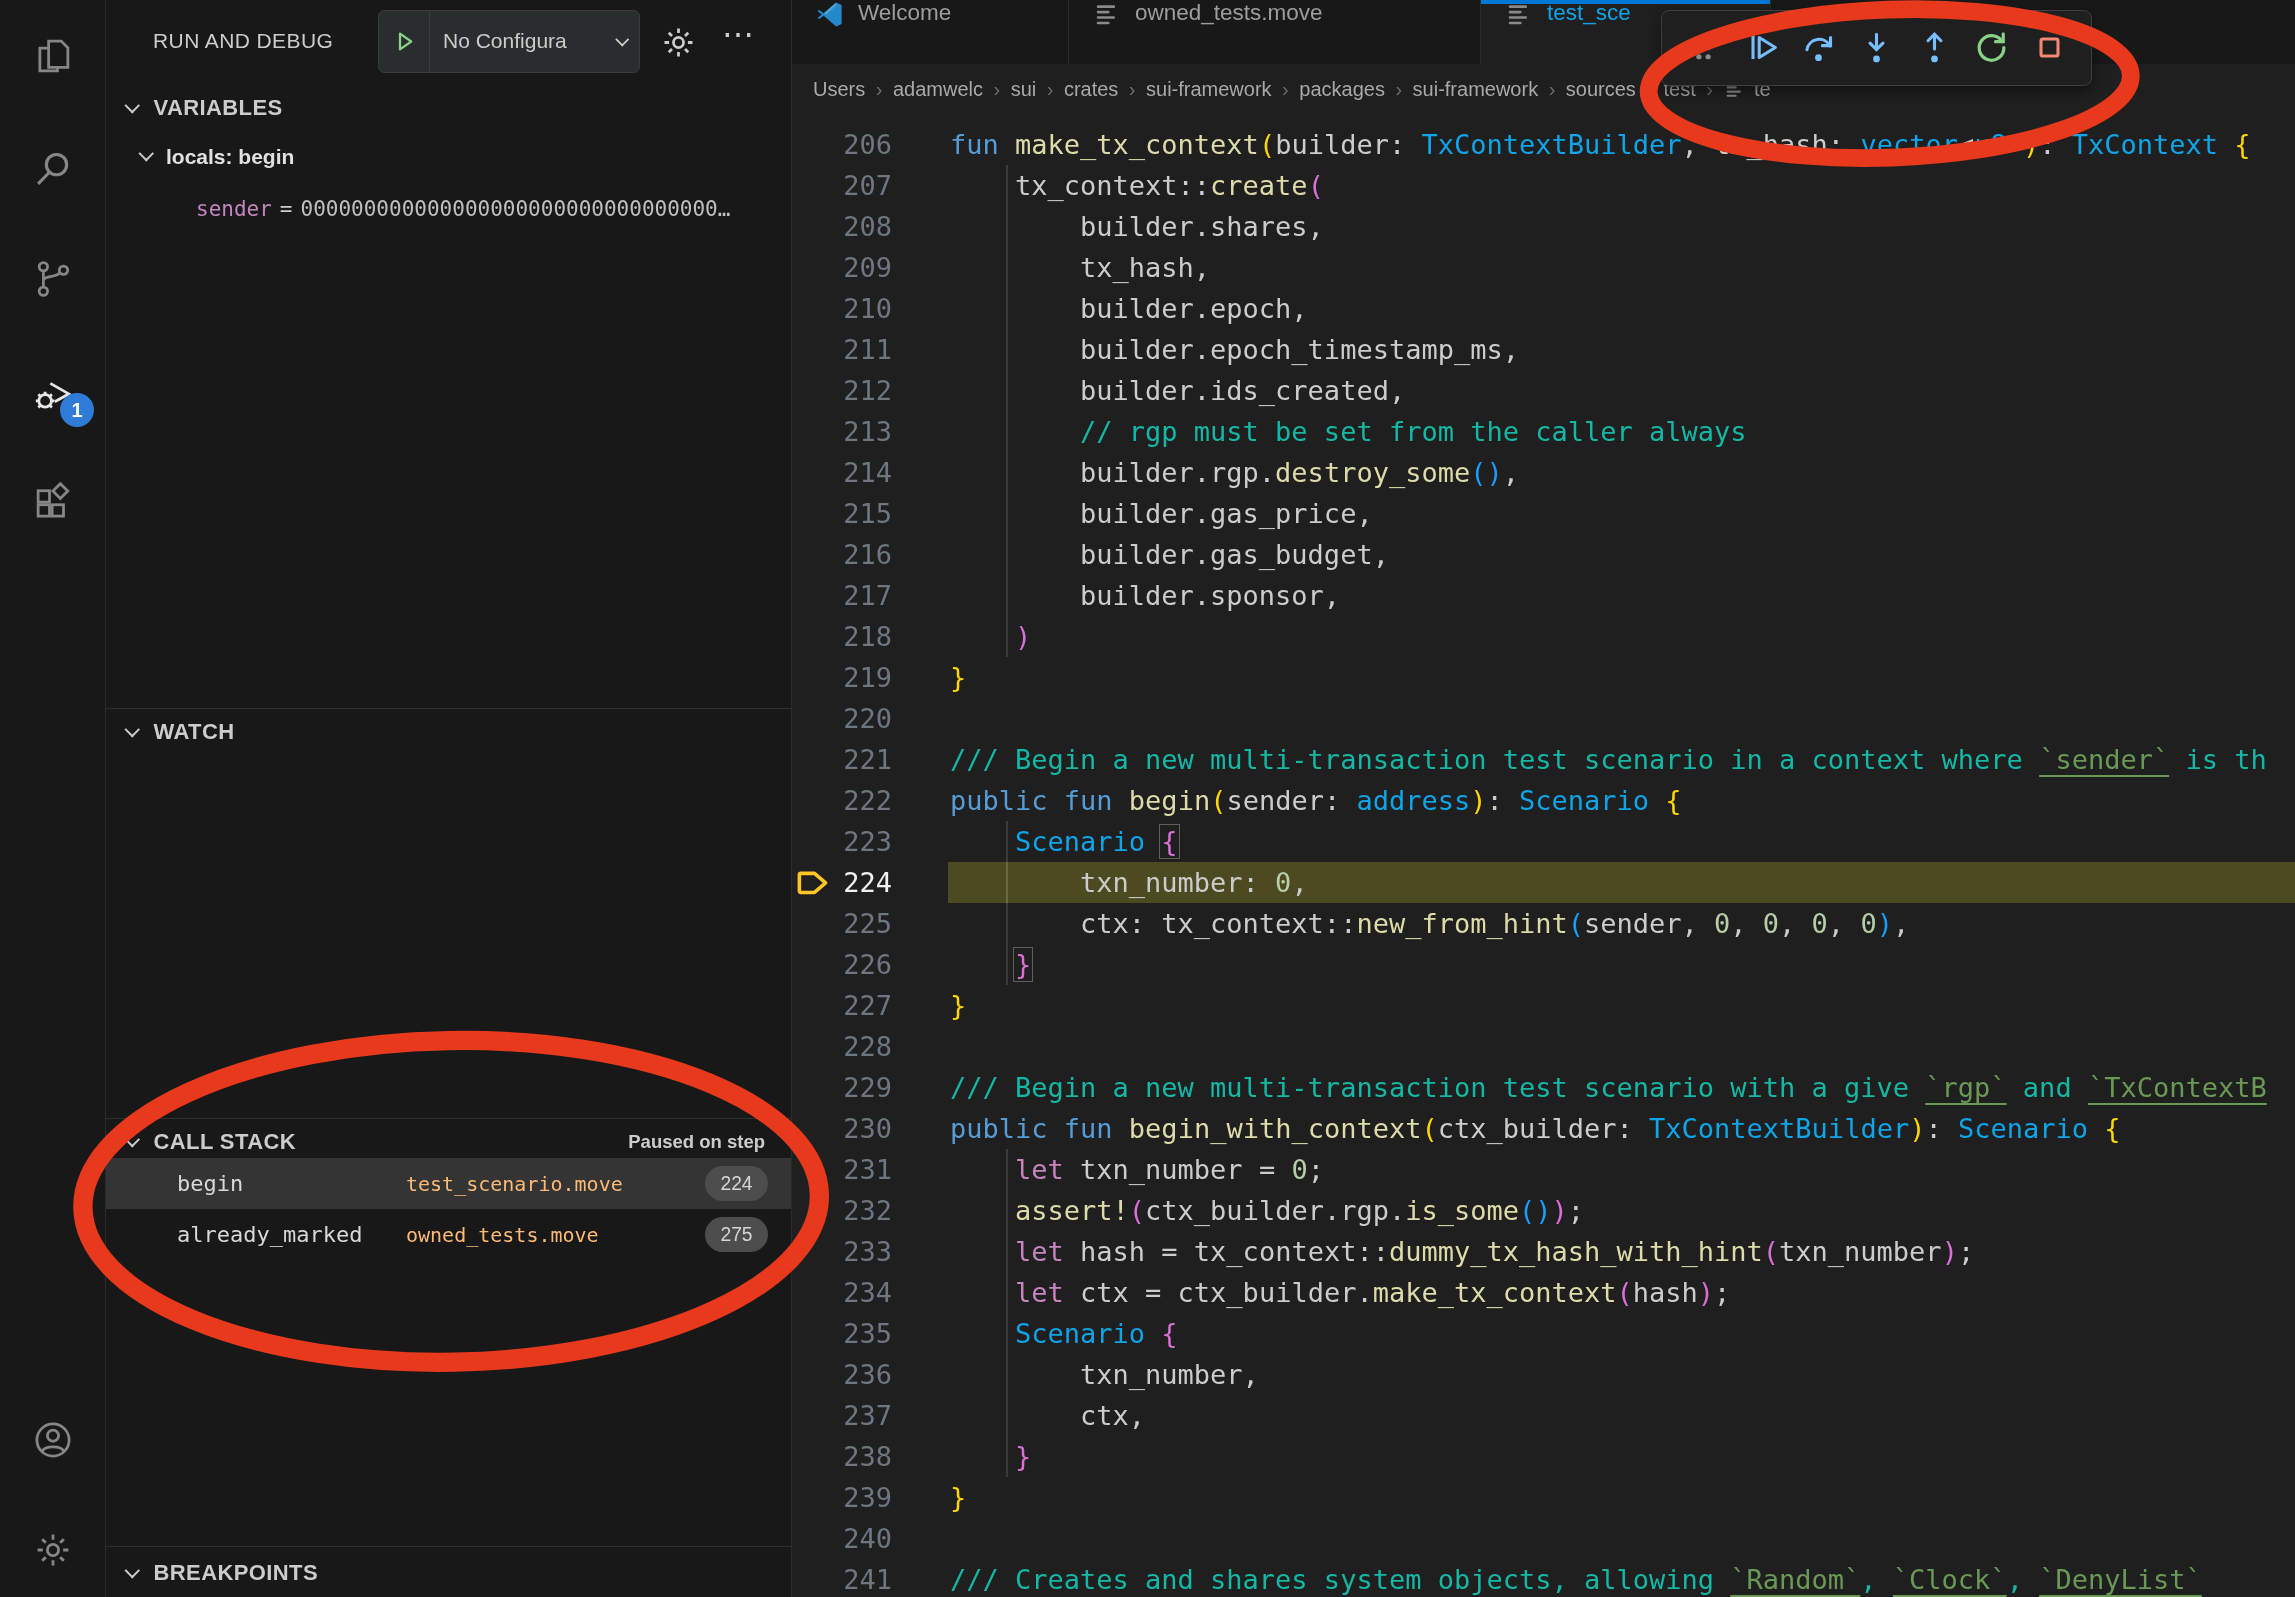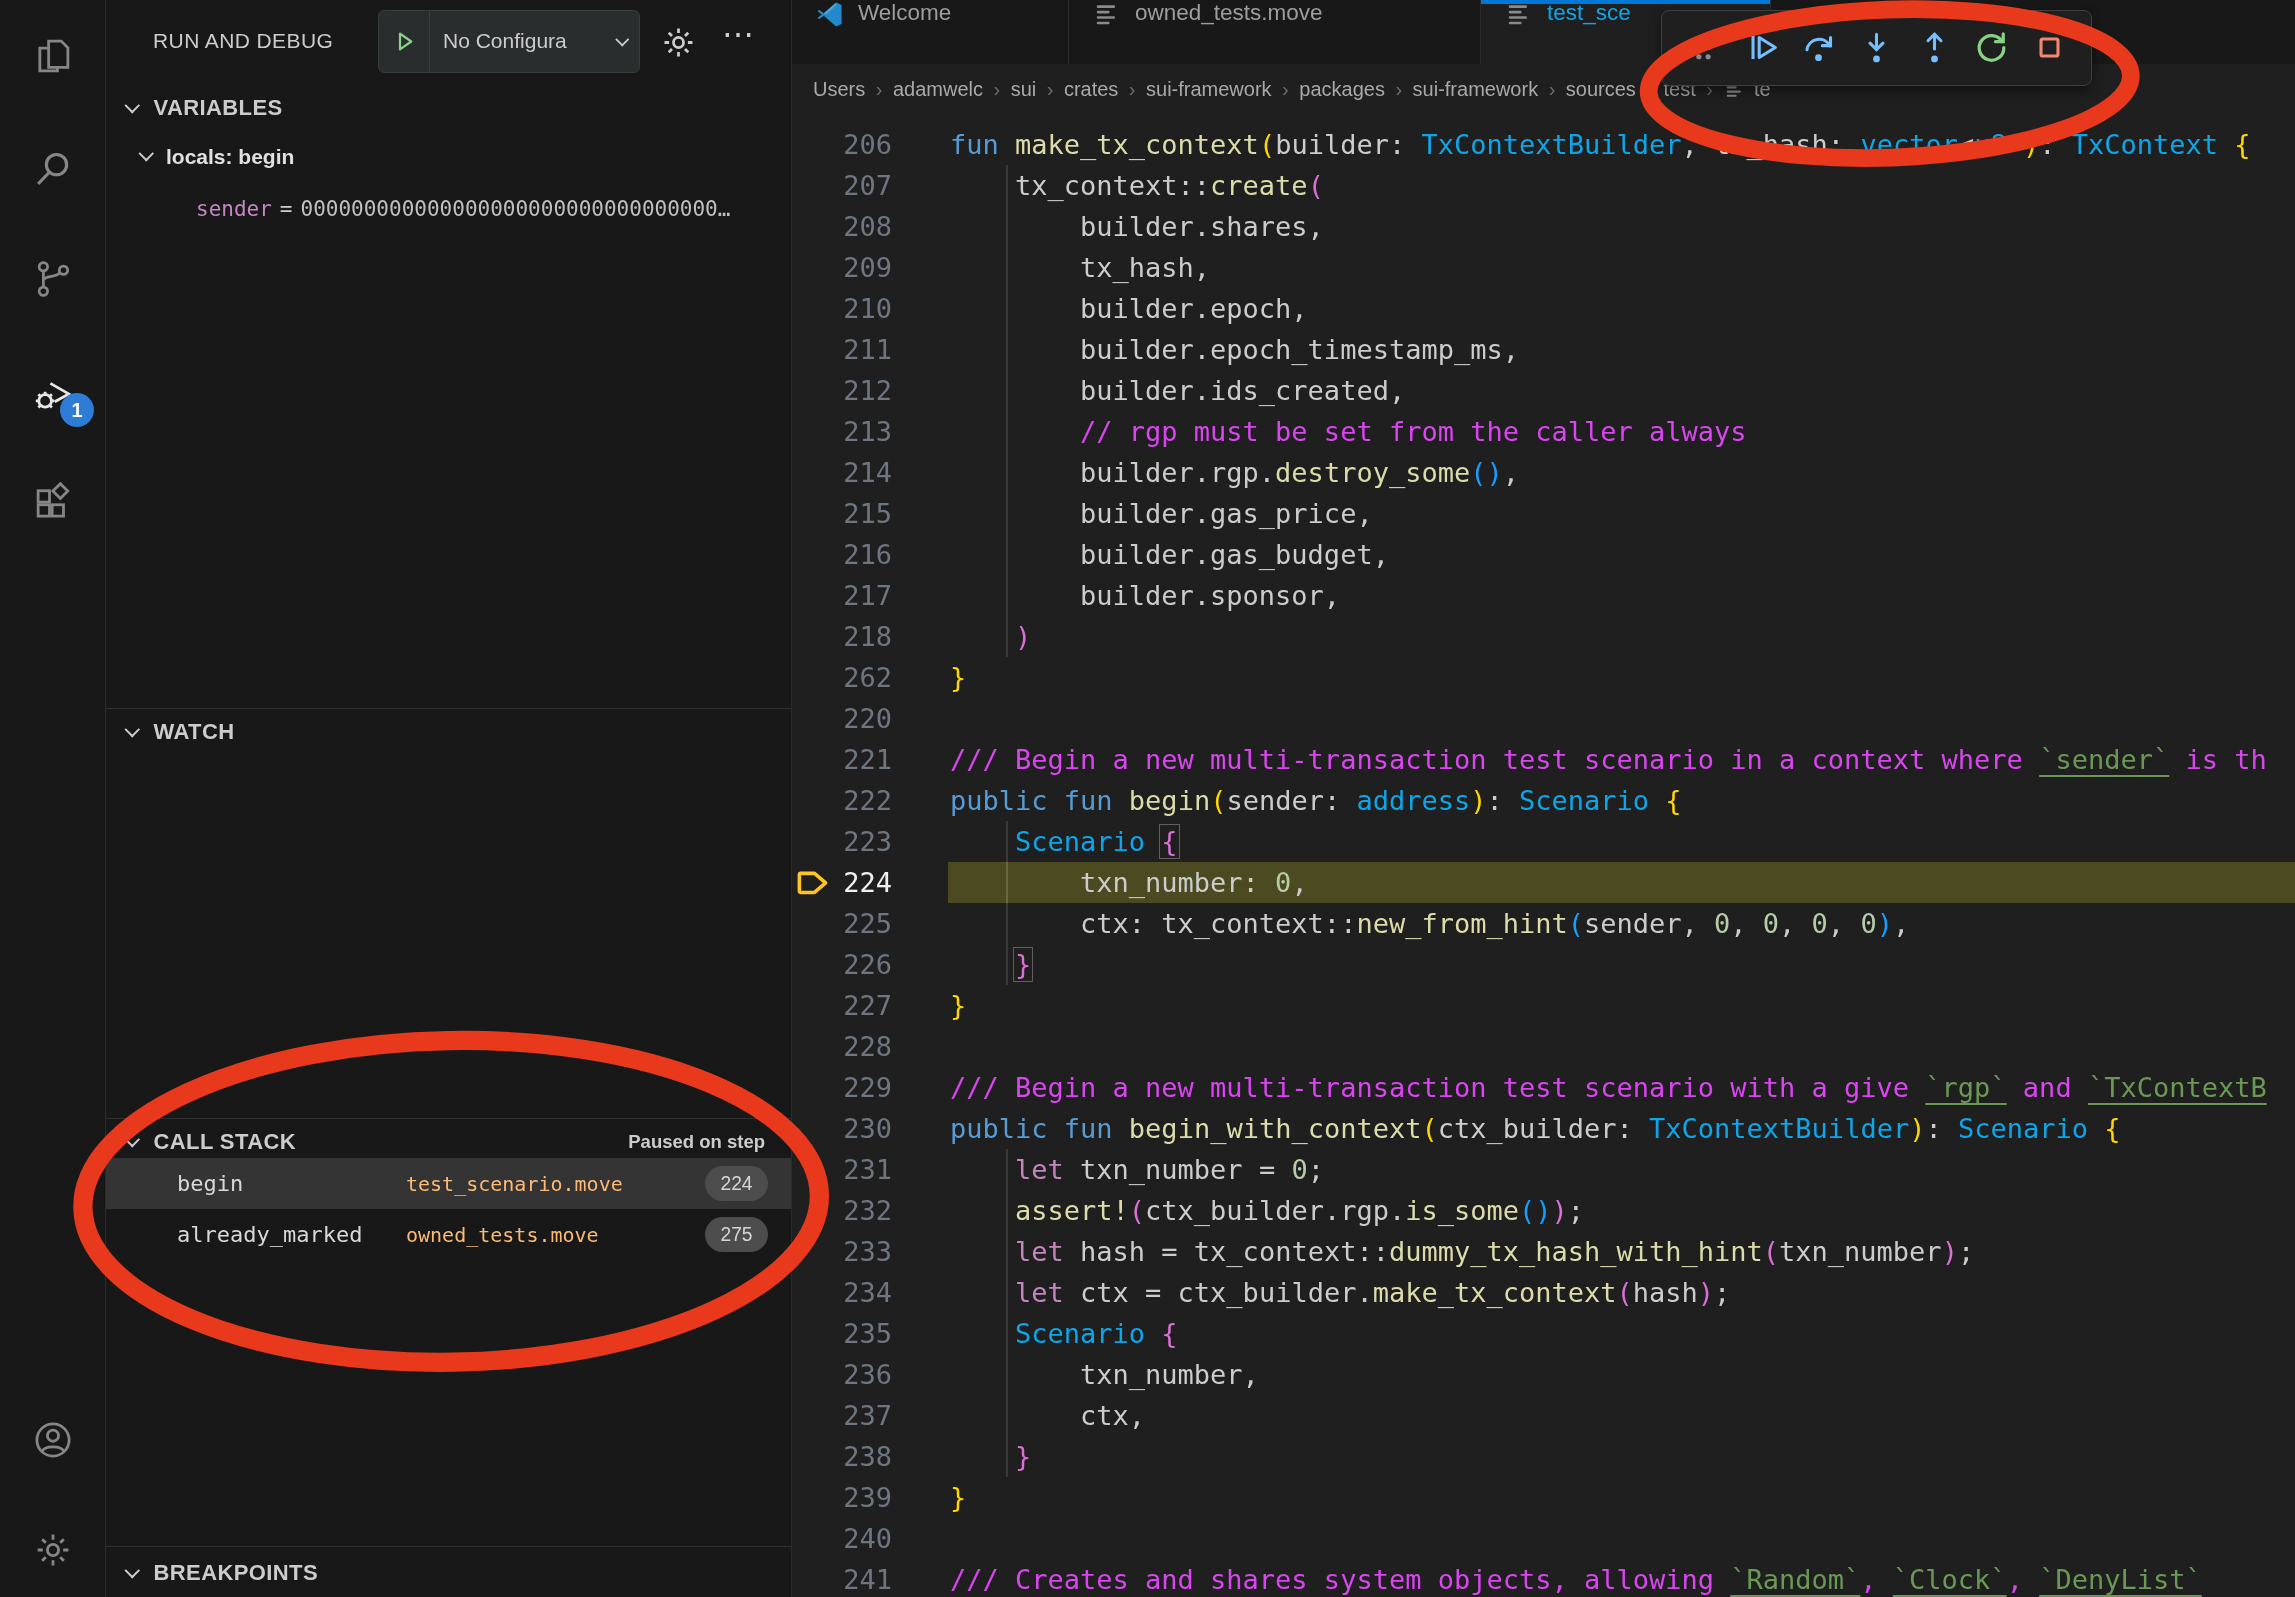--- a/index.html
+++ b/index.html
@@ -82,21 +82,21 @@
   .line { position:relative; height:41px; display:flex; align-items:center; white-space:pre; }
   .lnum { width:100px; text-align:right; color:#6e7681; flex:0 0 100px; }
   .ltext { margin-left:58px; }
   .line.current { background:linear-gradient(to right, transparent 156px, #4c4a21 156px); }
   .line.current .lnum { color:#f0f0f0; }
   .guide { position:absolute; left:214px; top:0; bottom:0; width:1.6px; background:#3a3a3a; }
   .line.current .guide { background:#6b6840; }
   .dbg-arrow { position:absolute; left:4.8px; top:4.8px; width:35px; height:32px; }
 
   .kw{color:#569cd6} .ctl{color:#c586c0} .fn{color:#dcdcaa} .ty{color:#0ea5e9}
-  .nm{color:#b5cea8} .cmt{color:#d946ef} .p{color:#cccccc}
+  .nm{color:#b5cea8} .cmt{color:#14b8a6} .p{color:#cccccc}
   .cmtU{color:#6a9955; text-decoration:underline; text-underline-offset:5.6px; text-decoration-thickness:2.4px;}
   .b1{color:#ffd700} .b2{color:#da70d6} .b3{color:#179fff}
   .bm{outline:1.6px solid #5f5f5f; outline-offset:1.6px;}
 
   
   .dtoolbar { position:absolute; left:869px; top:9.7px; width:431px; height:76px; background:#1f1f20;
               border:0.8px solid #3f3f3f; border-radius:8px; box-shadow:0 4.8px 11.3px rgba(0,0,0,.45);
               display:flex; align-items:center; justify-content:space-evenly; z-index:20; padding:0 6.4px; }
   .dbtn { width:45px; height:45px; display:flex; align-items:center; justify-content:center; cursor:pointer; border-radius:6.4px; }
   .dbtn svg { width:37px; height:37px; }
@@ -282,21 +282,21 @@
         <div class="line"><span class="lnum">209</span><span class="guide"></span><span class="ltext"><span class="p">        tx_hash,</span></span></div>
         <div class="line"><span class="lnum">210</span><span class="guide"></span><span class="ltext"><span class="p">        builder.epoch,</span></span></div>
         <div class="line"><span class="lnum">211</span><span class="guide"></span><span class="ltext"><span class="p">        builder.epoch_timestamp_ms,</span></span></div>
         <div class="line"><span class="lnum">212</span><span class="guide"></span><span class="ltext"><span class="p">        builder.ids_created,</span></span></div>
         <div class="line"><span class="lnum">213</span><span class="guide"></span><span class="ltext"><span class="cmt">        // rgp must be set from the caller always</span></span></div>
         <div class="line"><span class="lnum">214</span><span class="guide"></span><span class="ltext"><span class="p">        builder.rgp.</span><span class="fn">destroy_some</span><span class="b3">()</span><span class="p">,</span></span></div>
         <div class="line"><span class="lnum">215</span><span class="guide"></span><span class="ltext"><span class="p">        builder.gas_price,</span></span></div>
         <div class="line"><span class="lnum">216</span><span class="guide"></span><span class="ltext"><span class="p">        builder.gas_budget,</span></span></div>
         <div class="line"><span class="lnum">217</span><span class="guide"></span><span class="ltext"><span class="p">        builder.sponsor,</span></span></div>
         <div class="line"><span class="lnum">218</span><span class="guide"></span><span class="ltext"><span class="p">    </span><span class="b2">)</span></span></div>
-        <div class="line"><span class="lnum">262</span><span class="ltext"><span class="b1">}</span></span></div>
+        <div class="line"><span class="lnum">219</span><span class="ltext"><span class="b1">}</span></span></div>
         <div class="line"><span class="lnum">220</span><span class="ltext">&nbsp;</span></div>
         <div class="line"><span class="lnum">221</span><span class="ltext"><span class="cmt">/// Begin a new multi-transaction test scenario in a context where </span><span class="cmtU">`sender`</span><span class="cmt"> is th</span></span></div>
         <div class="line"><span class="lnum">222</span><span class="ltext"><span class="kw">public</span><span class="p"> </span><span class="kw">fun</span><span class="p"> </span><span class="fn">begin</span><span class="b1">(</span><span class="p">sender: </span><span class="ty">address</span><span class="b1">)</span><span class="p">: </span><span class="ty">Scenario</span><span class="p"> </span><span class="b1">{</span></span></div>
         <div class="line"><span class="lnum">223</span><span class="guide"></span><span class="ltext"><span class="p">    </span><span class="ty">Scenario</span><span class="p"> </span><span class="b2 bm">{</span></span></div>
         <div class="line current"><span class="dbg-arrow"><svg viewBox="0 0 44 40" fill="none" stroke="#ffc524" stroke-width="4.5" stroke-linejoin="round">
               <path d="M5 8h17l14 12-14 12H5a2 2 0 0 1-2-2V10a2 2 0 0 1 2-2z"></path>
             </svg></span><span class="lnum">224</span><span class="guide"></span><span class="ltext"><span class="p">        txn_number: </span><span class="nm">0</span><span class="p">,</span></span></div>
         <div class="line"><span class="lnum">225</span><span class="guide"></span><span class="ltext"><span class="p">        ctx: tx_context::</span><span class="fn">new_from_hint</span><span class="b3">(</span><span class="p">sender, </span><span class="nm">0</span><span class="p">, </span><span class="nm">0</span><span class="p">, </span><span class="nm">0</span><span class="p">, </span><span class="nm">0</span><span class="b3">)</span><span class="p">,</span></span></div>
         <div class="line"><span class="lnum">226</span><span class="guide"></span><span class="ltext"><span class="p">    </span><span class="b2 bm">}</span></span></div>
         <div class="line"><span class="lnum">227</span><span class="ltext"><span class="b1">}</span></span></div>

